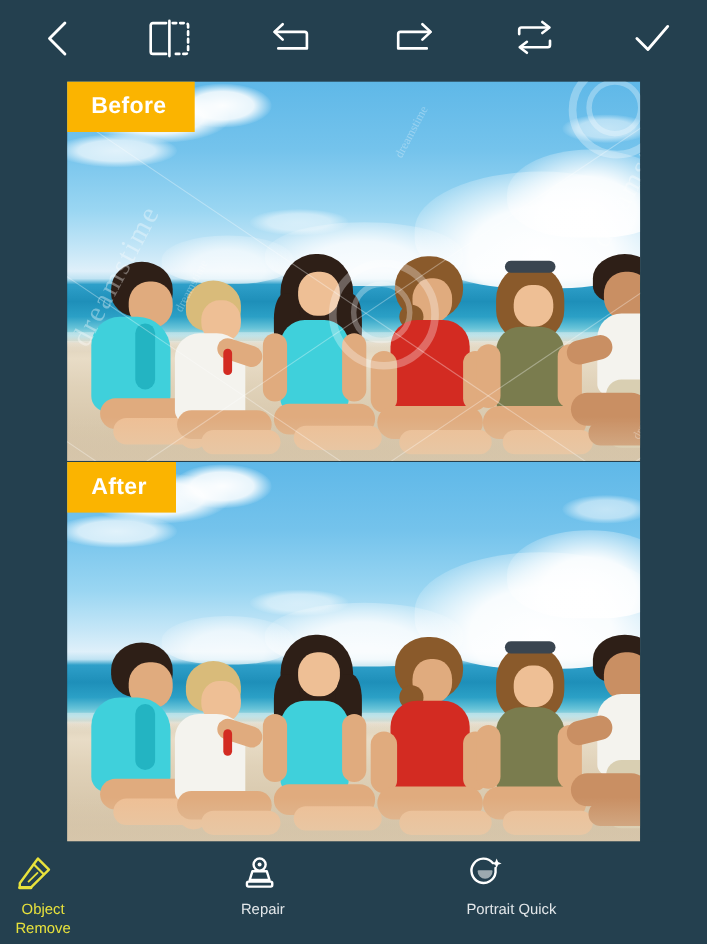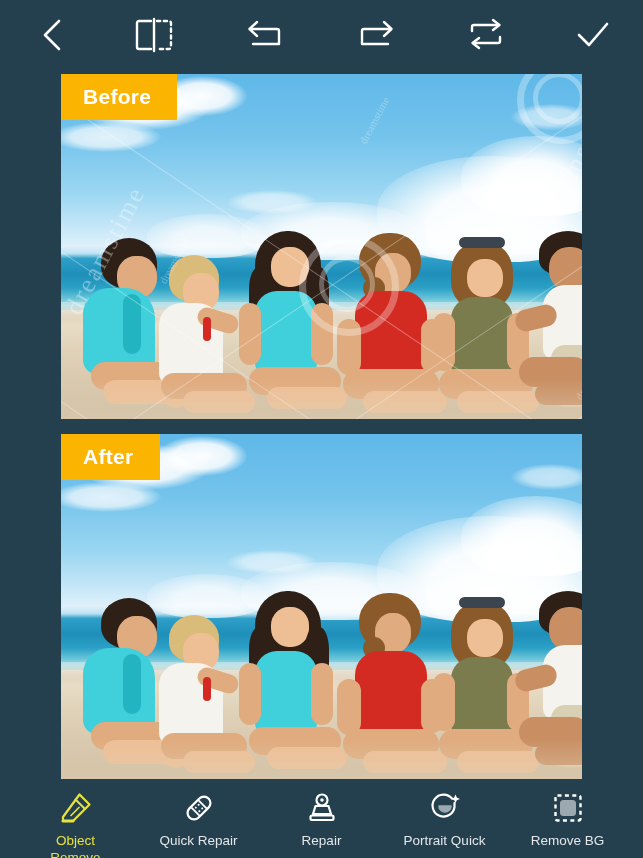--- a/index.html
+++ b/index.html
@@ -53,21 +53,21 @@
     align-items: center;
     justify-content: flex-start;
     padding-top: 4px;
   }
   .photo-wrap {
     position: relative;
     width: 521px;
     height: 345px;
     overflow: hidden;
   }
-  .photo-wrap.second { margin-top: 15px; }
+  .photo-wrap.second { margin-top: 1px; }
 
   .badge {
     position: absolute;
     top: 0;
     left: 0;
     background: #fbb400;
     color: #ffffff;
     font-size: 21px;
     font-weight: bold;
     letter-spacing: 0.3px;
@@ -177,21 +177,21 @@
     align-items: flex-start;
     justify-content: space-between;
     padding: 10px 14px 0 14px;
     box-sizing: border-box;
     background: #24404f;
   }
   .tool {
     flex: 1 1 0;
     display: flex;
     flex-direction: column;
-    align-items: center;
+    align-items: flex-start;
     cursor: pointer;
     min-width: 0;
   }
   .tool-ico {
     height: 38px;
     display: flex;
     align-items: center;
     justify-content: center;
   }
   .tool-lbl {
@@ -463,36 +463,20 @@
           <path d="M20.5 3.5 L30.5 13.5 L14 30 L4 30 L4 26 Z" fill="none" stroke="#e8e23c" stroke-width="2.2" stroke-linejoin="round"></path>
           <path d="M16 8 L26 18" fill="none" stroke="#e8e23c" stroke-width="2"></path>
           <path d="M4 30 L14 30" fill="none" stroke="#e8e23c" stroke-width="3" stroke-linecap="round"></path>
           <path d="M11.5 25 L20.5 16" fill="none" stroke="#e8e23c" stroke-width="1.6"></path>
         </svg>
       </div>
       <div class="tool-lbl">Object
 Remove</div>
     </div>
 
-    <div class="tool">
-      <div class="tool-ico">
-        <svg width="34" height="34" viewBox="0 0 34 34">
-          <g transform="rotate(-45 17 17)">
-            <rect x="3.5" y="10.5" width="27" height="13" rx="6.5" fill="none" stroke="#ffffff" stroke-width="2.2"></rect>
-            <line x1="12" y1="11" x2="12" y2="23" stroke="#ffffff" stroke-width="1.8"></line>
-            <line x1="22" y1="11" x2="22" y2="23" stroke="#ffffff" stroke-width="1.8"></line>
-            <circle cx="15" cy="14.5" r="1" fill="#ffffff"></circle>
-            <circle cx="19" cy="14.5" r="1" fill="#ffffff"></circle>
-            <circle cx="15" cy="19.5" r="1" fill="#ffffff"></circle>
-            <circle cx="19" cy="19.5" r="1" fill="#ffffff"></circle>
-          </g>
-        </svg>
-      </div>
-      <div class="tool-lbl">Quick Repair</div>
-    </div>
 
     <div class="tool">
       <div class="tool-ico">
         <svg width="34" height="34" viewBox="0 0 34 34">
           <circle cx="17" cy="9" r="5.5" fill="none" stroke="#ffffff" stroke-width="2.2"></circle>
           <circle cx="17" cy="9" r="1.8" fill="#ffffff"></circle>
           <path d="M10.5 15 H23.5 L26 23 H8 Z" fill="none" stroke="#ffffff" stroke-width="2.2" stroke-linejoin="round"></path>
           <rect x="5.5" y="24.5" width="23" height="4.5" rx="1.4" fill="none" stroke="#ffffff" stroke-width="2.2"></rect>
         </svg>
       </div>
@@ -504,25 +488,16 @@
         <svg width="34" height="34" viewBox="0 0 34 34">
           <path d="M24 7.5 A11 11 0 1 0 26.5 16 V12" fill="none" stroke="#ffffff" stroke-width="2.2" stroke-linecap="round"></path>
           <path d="M11 15 H23 A6 6 0 0 1 11 15 Z" fill="#ffffff" opacity="0.55" stroke="#ffffff" stroke-width="1.6" stroke-linejoin="round"></path>
           <path d="M27.5 3.5 L28.8 6.6 L32 7.9 L28.8 9.2 L27.5 12.3 L26.2 9.2 L23 7.9 L26.2 6.6 Z" fill="#ffffff"></path>
         </svg>
       </div>
       <div class="tool-lbl">Portrait Quick</div>
     </div>
 
 
-    <div class="tool">
-      <div class="tool-ico">
-        <svg width="34" height="34" viewBox="0 0 34 34">
-          <rect x="4.5" y="4.5" width="25" height="25" rx="2" fill="none" stroke="#ffffff" stroke-width="2.4" stroke-dasharray="4 3.4"></rect>
-          <rect x="10" y="10" width="14" height="14" rx="2.5" fill="#ffffff" opacity="0.55" stroke="#ffffff" stroke-width="2"></rect>
-        </svg>
-      </div>
-      <div class="tool-lbl">Remove BG</div>
-    </div>
 
   </div>
 
 </div>
 
 </body></html>

